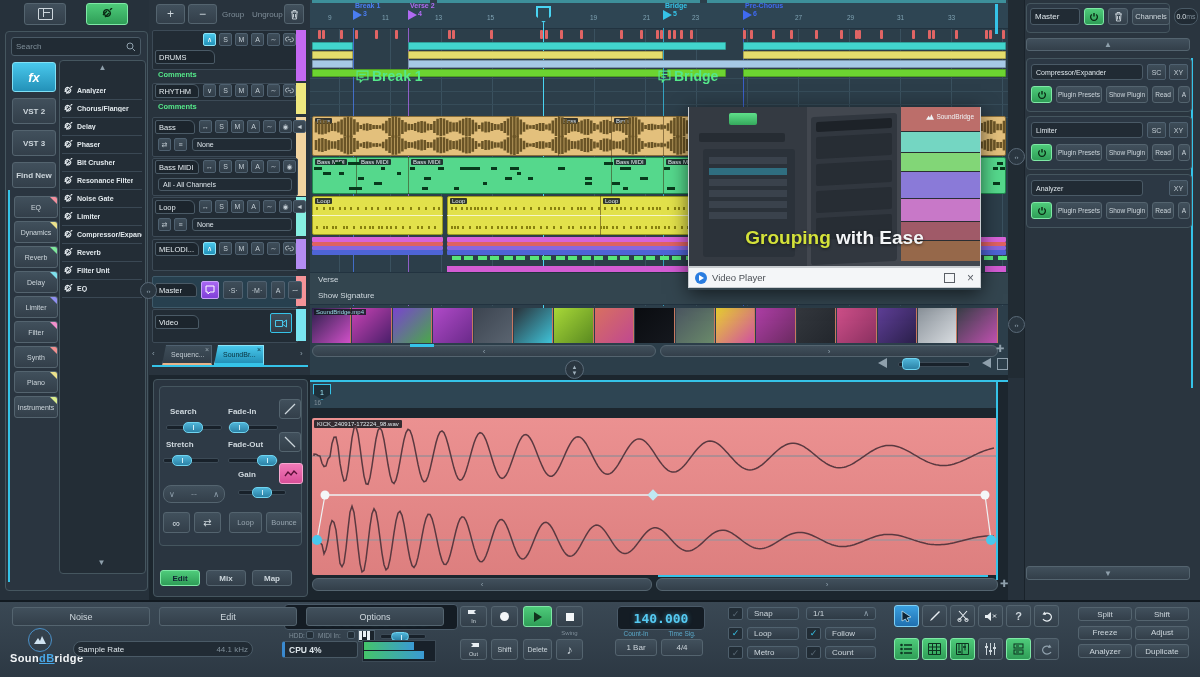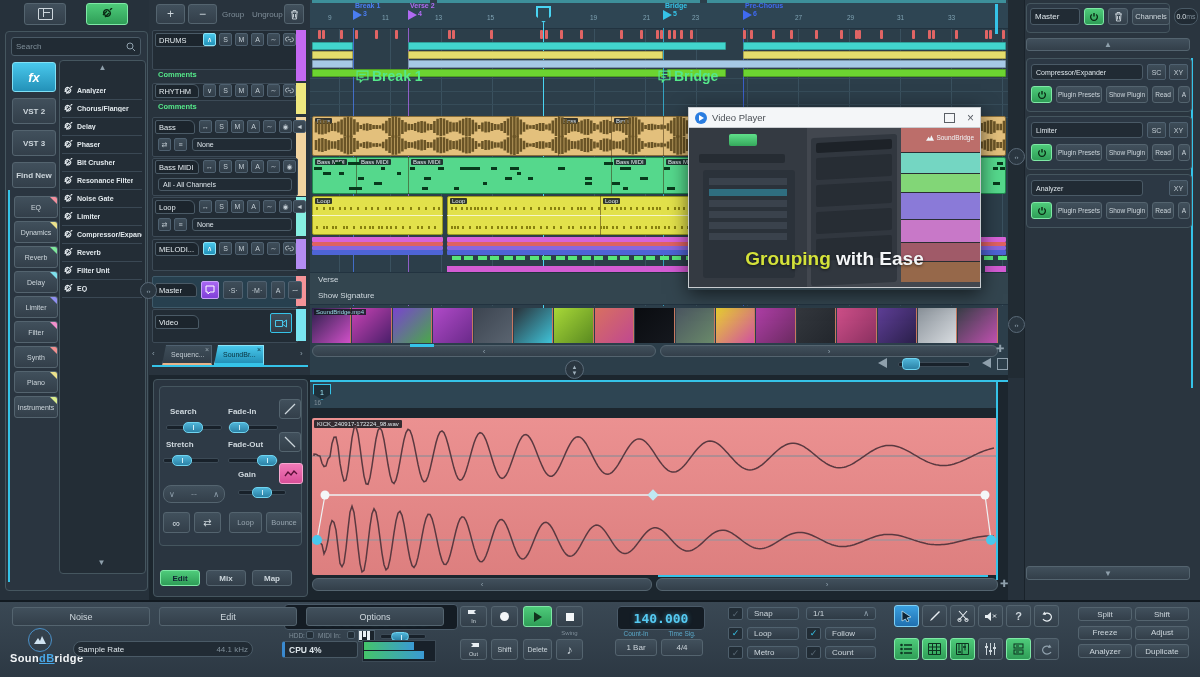--- a/index.html
+++ b/index.html
@@ -87,21 +87,21 @@
   <div class="abs dim" style="left:222px;top:10px;font-size:8px;"><span>Group</span></div>
   <div class="abs dim" style="left:252px;top:10px;font-size:8px;"><span>Ungroup</span></div>
   <div class="abs btn" style="left:284px;top:4px;width:20px;height:20px;">
     <svg width="9" height="11" viewBox="0 0 9 11">
         <path d="M1 3 h7 M3 3 V1.5 h3 V3 M2 3 l.5 7 h4 l.5-7 M3.5 5 v3.5 M5.5 5 v3.5" stroke="#cdd6dc" fill="none" stroke-width="0.9"></path>
       </svg>
   </div>
   <div id="trackrows">
       <div class="abs" style="left: 152px; top: 30px; width: 144px; height: 38px; background: rgb(34, 44, 53); border: 1px solid rgb(60, 74, 86); border-radius: 2px;"></div>
       <div class="abs" style="left: 296px; top: 30px; width: 10px; height: 51px; background: rgb(196, 105, 242);"></div>
-      <div class="abs tab-name" style="left: 155px; top: 33px; width: 60px; height: 14px;">DRUMS</div>
+      <div class="abs tab-name" style="left: 155px; top: 50px; width: 60px; height: 14px;">DRUMS</div>
       <div class="abs tbtn on" style="left: 203px; top: 33px;">∧</div>
       <div class="abs tbtn" style="left: 219px; top: 33px;">S</div>
       <div class="abs tbtn" style="left: 235px; top: 33px;">M</div>
       <div class="abs tbtn" style="left: 251px; top: 33px;">A</div>
       <div class="abs tbtn" style="left: 267px; top: 33px;">∼</div>
       <div class="abs tbtn" style="left: 283px; top: 33px;">
         <svg width="9" height="9" viewBox="0 0 11 10" style="position: static;">
           <path d="M3 7 a2.4 2.4 0 0 1 0-4.8 h2 M8 2.8 a2.4 2.4 0 0 1 0 4.8 h-2 M3.8 5.2 h3.4" stroke="#c2ccd3" stroke-width="1" fill="none"></path>
         </svg>
       </div>
@@ -1009,28 +1009,20 @@
   </div>
   <div class="abs btn" style="left:1034px;top:638px;width:25px;height:22px;">
     <svg width="12" height="11" viewBox="0 0 12 11">
         <path d="M9 3 a4.5 4 0 1 0 1 5" stroke="#8fa0ac" fill="none" stroke-width="1.2"></path>
         <path d="M8.5 0.5 L10.5 3.5 L7 4" fill="#8fa0ac"></path>
       </svg>
   </div>
   <div id="actionbtns"></div>
 
   <div class="abs" style="left:688px;top:107px;width:293px;height:183px;box-shadow:0 4px 18px rgba(0,0,0,.6);z-index:60;">
-    <div style="height:21px;background:#f4f6f8;display:flex;align-items:center;padding:0 6px;border:1px solid #c8ccd0;box-sizing:border-box;">
-      <span style="width:12px;height:12px;border-radius:50%;background:#2a7de0;display:inline-flex;align-items:center;justify-content:center;margin-right:5px;">
-        <span style="width:0;height:0;border-left:5px solid #fff;border-top:3px solid transparent;border-bottom:3px solid transparent;margin-left:1px;"></span>
-      </span>
-      <span style="color:#4a4f55;font-size:9.5px;">Video Player</span>
-      <span style="margin-left:auto;width:9px;height:8px;border:1px solid #5a5f66;"></span>
-      <span style="color:#5a5f66;font-size:12px;margin-left:12px;">×</span>
-    </div>
     <div style="position:relative;height:160px;background:#42474f;overflow:hidden;border:1px solid #c8ccd0;border-top:none;box-sizing:border-box;">
       <div style="position:absolute;left:0;top:0;width:118px;height:160px;background:#343a42;"></div>
       <div style="position:absolute;left:10px;top:26px;width:86px;height:9px;background:#262c33;border-radius:2px;"></div>
       <div style="position:absolute;left:40px;top:6px;width:28px;height:12px;background:linear-gradient(#5fe08a,#35a85c);border-radius:2px;"></div>
       <div style="position:absolute;left:14px;top:42px;width:92px;height:108px;background:#2b323a;border-radius:3px;"></div>
       <div style="position:absolute;left:20px;top:50px;width:78px;height:7px;background:#3a424c;"></div>
       <div style="position:absolute;left:20px;top:61px;width:78px;height:7px;background:#2f6e80;"></div>
       <div style="position:absolute;left:20px;top:72px;width:78px;height:7px;background:#3a424c;"></div>
       <div style="position:absolute;left:20px;top:83px;width:78px;height:7px;background:#3a424c;"></div>
       <div style="position:absolute;left:20px;top:94px;width:78px;height:7px;background:#3a424c;"></div>
@@ -1053,20 +1045,28 @@
       </div>
       <div style="position:absolute;right:6px;top:6px;display:flex;align-items:center;color:#f0f4f6;font-size:6.5px;">
         <svg width="8" height="6" viewBox="0 0 12 8" style="margin-right:2px;">
             <path d="M0 8 L4 2 L6 5 L8 0 L12 8 Z" fill="#f0f4f6"></path>
           </svg>
         <span>SoundBridge</span>
       </div>
       <div style="position:absolute;left:0;right:0;top:120px;text-align:center;font-size:19px;font-weight:bold;text-shadow:0 1px 3px rgba(0,0,0,.6);">
         <span style="color:#d4e23a;">Grouping</span><span style="color:#f4f6f8;"> with Ease</span>
       </div>
+    </div>
+    <div style="height:21px;background:#f4f6f8;display:flex;align-items:center;padding:0 6px;border:1px solid #c8ccd0;box-sizing:border-box;">
+      <span style="width:12px;height:12px;border-radius:50%;background:#2a7de0;display:inline-flex;align-items:center;justify-content:center;margin-right:5px;">
+        <span style="width:0;height:0;border-left:5px solid #fff;border-top:3px solid transparent;border-bottom:3px solid transparent;margin-left:1px;"></span>
+      </span>
+      <span style="color:#4a4f55;font-size:9.5px;">Video Player</span>
+      <span style="margin-left:auto;width:9px;height:8px;border:1px solid #5a5f66;"></span>
+      <span style="color:#5a5f66;font-size:12px;margin-left:12px;">×</span>
     </div>
   </div>
 
 <div class="abs btn cyan" style="left: 12px; top: 62px; width: 44px; height: 30px; font-size: 13px; font-style: italic; font-weight: bold;">fx</div>
     <div class="abs btn" style="left: 12px; top: 98px; width: 44px; height: 26px; font-size: 8px; font-style: normal; font-weight: bold;">VST 2</div>
     <div class="abs btn" style="left: 12px; top: 130px; width: 44px; height: 26px; font-size: 8px; font-style: normal; font-weight: bold;">VST 3</div>
     <div class="abs btn" style="left: 12px; top: 162px; width: 44px; height: 26px; font-size: 8px; font-style: normal; font-weight: bold;">Find New</div>
     <div class="abs btn" style="left: 14px; top: 196px; width: 44px; height: 22px; font-size: 7px; overflow: hidden;">EQ<div style="position: absolute; right: 0px; top: 0px; width: 0px; height: 0px; border-left: 7px solid transparent; border-top: 7px solid rgb(242, 144, 158);"></div></div>
     <div class="abs btn" style="left: 14px; top: 221px; width: 44px; height: 22px; font-size: 7px; overflow: hidden;">Dynamics<div style="position: absolute; right: 0px; top: 0px; width: 0px; height: 0px; border-left: 7px solid transparent; border-top: 7px solid rgb(236, 226, 140);"></div></div>
     <div class="abs btn" style="left: 14px; top: 246px; width: 44px; height: 22px; font-size: 7px; overflow: hidden;">Reverb<div style="position: absolute; right: 0px; top: 0px; width: 0px; height: 0px; border-left: 7px solid transparent; border-top: 7px solid rgb(127, 232, 156);"></div></div>

